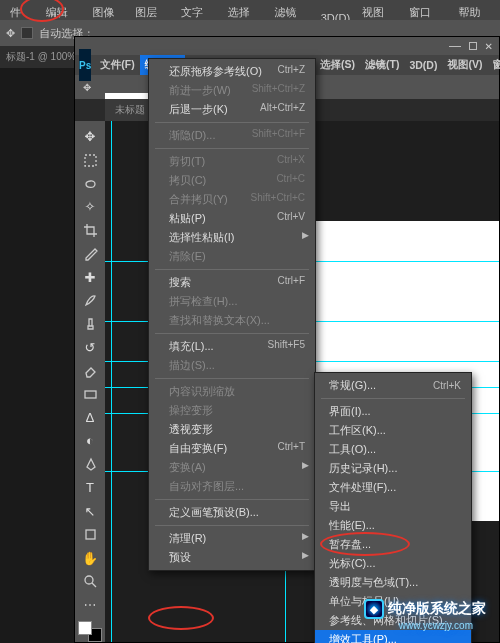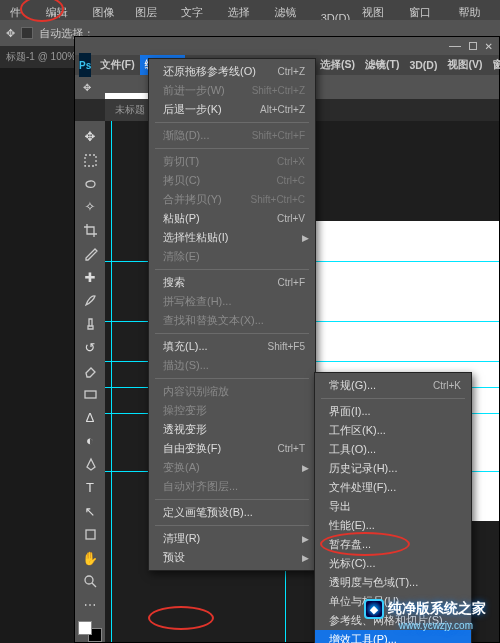--- a/index.html
+++ b/index.html
@@ -12,40 +12,40 @@
   .toolbar2 .cb { width:12px; height:12px; background:#333; border:1px solid #666; display:inline-block;}
   .title2 { position:absolute; top:46px; left:0; width:100%; background:#2d2d2d; padding:4px 6px; font-size:10px; color:#999; z-index:1;}
   .app2 { position:absolute; top:36px; left:74px; right:0; bottom:0; background:#333; border:1px solid #000; z-index:5;}
   .app2-title { height:18px; background:#525252; display:flex; align-items:center; justify-content:flex-end; padding:0 6px; font-size:10px;}
   .app2-title .dash{ width:12px; height:1px; background:#bbb; margin-left:8px;}
   .app2-title .sq{ width:8px;height:8px; border:1px solid #bbb; margin-left:8px;}
   .app2-title .x{ margin-left:8px; cursor:default;}
   .app2-menu { height:20px; background:#444; display:flex; align-items:center; }
   .app2-menu .mi { padding:3px 5px; cursor:default; white-space:nowrap; font-size:10.5px;font-weight:bold;}
   .app2-menu .mi.hl { background:#1473e6; color:#fff; border-radius:0;}
-  .pslogo { width:22px; height:24px; background:#001e36; color:#39c3ef; font-weight:bold; font-size:10px; display:flex; align-items:center; justify-content:center; margin:1px 4px 1px 4px;}
+  .pslogo { width:22px; height:32px; background:#001e36; color:#39c3ef; font-weight:bold; font-size:10px; display:flex; align-items:center; justify-content:center; margin:1px 4px 1px 4px;}
   .app2-opts { height:24px; background:#535353; display:flex; align-items:center; padding-left:8px; gap:8px; font-size:10px;}
   .app2-tabs { height:22px; background:#2a2a2a; display:flex; align-items:flex-end; padding-left:30px; font-size:10px; color:#999;}
   .app2-tabs .tab { padding:4px 10px; background:#3a3a3a; border-top:6px solid #ffffff; margin-right:2px;}
   .app2-tabs .tab.active{ background:#444; color:#ddd;}
   .app2-tabs .x{ margin-left:4px; color:#999;}
   .canvas-area { position:absolute; top:84px; left:0; right:0; bottom:0; background:#262626; overflow:hidden;}
   .left-tools { position:absolute; left:0; top:0; width:30px; bottom:0; background:#535353; display:flex; flex-direction:column; align-items:center; padding-top:4px;}
   .left-tools .t { width:24px; height:24px; margin:1px 0; color:#ddd; display:flex; align-items:center; justify-content:center; font-size:13px; }
   .left-tools .t svg{ width:15px; height:15px; stroke:#ccc; fill:none; stroke-width:1.3;}
   .left-tools .swatch{ margin-top:4px; position:relative; width:24px; height:24px;}
   .left-tools .swatch .fg{position:absolute;top:0;left:0;width:14px;height:14px;background:#fff;border:1px solid #888;}
   .left-tools .swatch .bg{position:absolute;bottom:0;right:0;width:14px;height:14px;background:#000;border:1px solid #888;}
   .canvas { position:absolute; left:30px; top:0; right:0; bottom:0; background:#1e1e1e;}
   .canvas .doc { position:absolute; left:170px; top:100px; width:300px; height:300px; background:#fff;}
   .canvas .guide-v{ position:absolute; top:0; bottom:0; width:1px; background:#00e5ff;}
   .canvas .guide-h{ position:absolute; left:0; right:0; height:1px; background:#00e5ff;}
   
   .menu1 { position:absolute; top:58px; left:148px; width:168px; background:#535353; border:1px solid #222; box-shadow:2px 3px 8px rgba(0,0,0,.6); z-index:30; padding:3px 0;}
-  .menu1 .row { display:flex; align-items:center; padding:2px 10px 2px 14px; font-size:11px; color:#ddd; white-space:nowrap; position:relative;}
+  .menu1 .row { display:flex; padding:2px 10px 2px 14px; font-size:11px; color:#ddd; white-space:nowrap; position:relative;margin-left:6px;}
   .menu1 .row.dim{ color:#8a8a8a;}
   .menu1 .row .sc{ margin-left:auto; font-size:10px; color:#bbb;}
   .menu1 .row.dim .sc{color:#7a7a7a;}
   .menu1 .sep{ height:1px; background:#6b6b6b; margin:3px 6px;}
   .menu1 .row .arr{ position:absolute; right:6px; font-size:9px; color:#bbb;}
   
   .menu2 { position:absolute; top:372px; left:314px; width:158px; background:#535353; border:1px solid #222; box-shadow:2px 3px 8px rgba(0,0,0,.6); z-index:31; padding:3px 0;}
   .menu2 .row { display:flex; align-items:center; padding:2px 10px 2px 14px; font-size:11px; color:#ddd; white-space:nowrap;}
   .menu2 .row .sc{ margin-left:auto; font-size:10px; color:#bbb;}
   .menu2 .sep{ height:1px; background:#6b6b6b; margin:3px 6px;}

